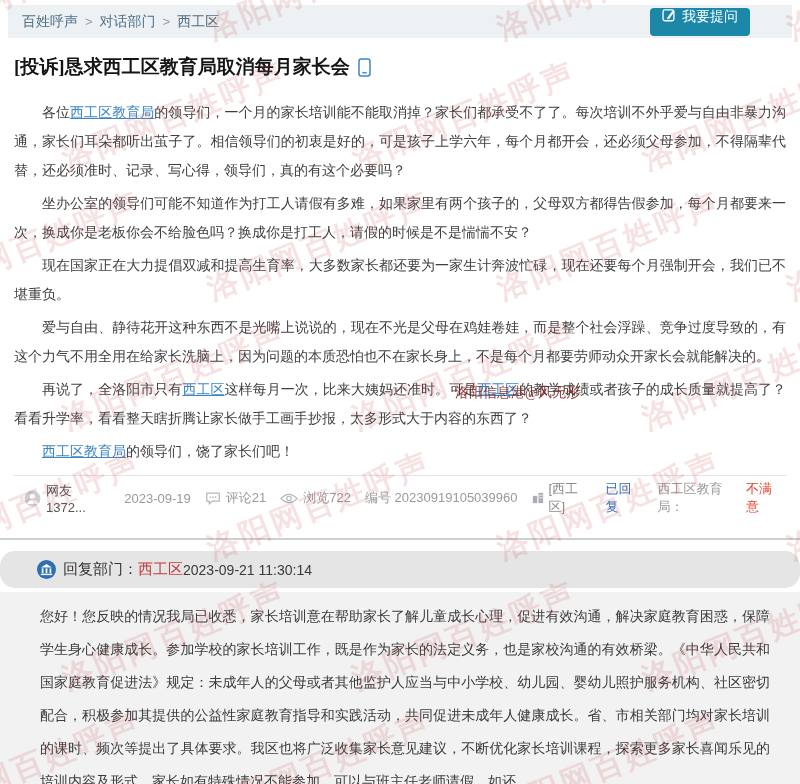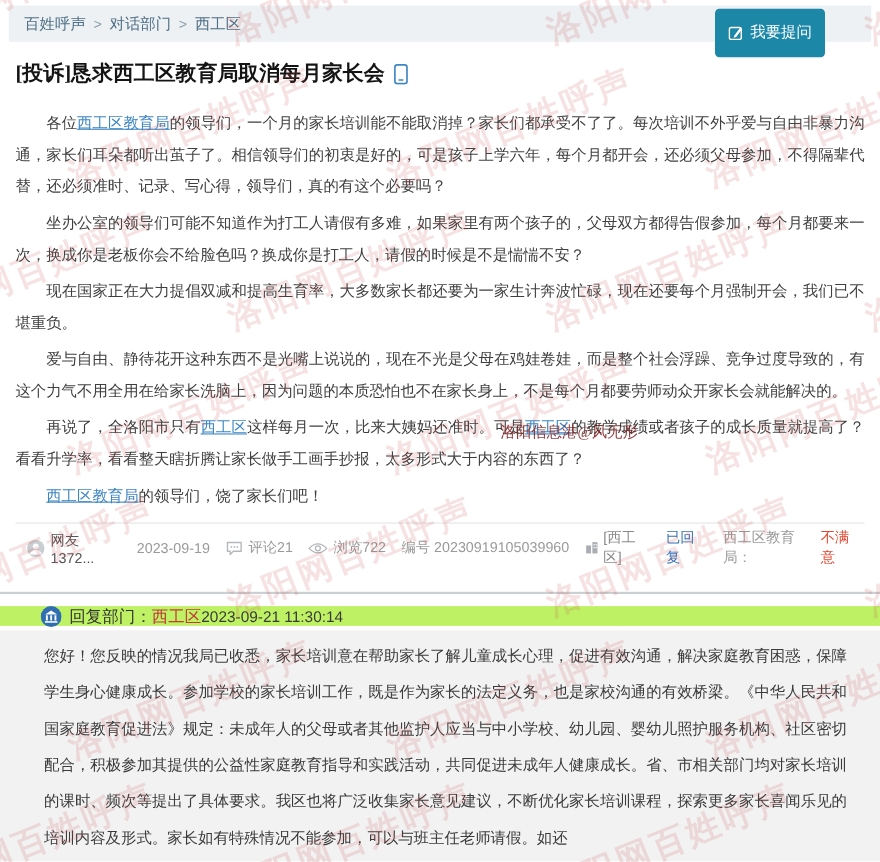--- a/index.html
+++ b/index.html
@@ -10,22 +10,22 @@
   .page{position:relative;width:800px;height:784px;overflow:hidden;}
 
   
   .breadcrumb-bar{
     position:relative;margin:5px 8px 0;height:33px;background:#edf1f4;
     display:flex;align-items:center;padding:0 14px;box-sizing:border-box;
   }
   .crumb{color:#4e6f85;font-size:14px;text-decoration:none;cursor:pointer;}
   .crumb-sep{color:#8aa0ad;font-size:13px;margin:0 7px;}
   .ask-btn{
-    position:absolute;right:42px;top:3px;height:44px;background:#1d87a8;color:#fff;
-    border:none;border-radius:4px;font-size:14px;display:flex;align-items:center;
+    position:absolute;right:42px;top:3px;height:28px;background:#1d87a8;color:#fff;
+    border:none;border-radius:4px;font-size:14px;display:flex;align-items:flex-start;
     gap:6px;padding:0 12px;cursor:pointer;font-family:inherit;
   }
 
   
   .post-title{
     margin:16px 0 18px 14px;font-size:19px;font-weight:bold;color:#141414;
     font-family:"Liberation Serif","DejaVu Serif",serif;
     display:flex;align-items:center;gap:8px;
   }
 
@@ -50,22 +50,22 @@
   .meta-right{margin-left:auto;display:flex;align-items:center;}
   .dept-tag{color:#8a8a8a;margin-right:12px;}
   .status-replied{color:#3573b9;margin-right:14px;cursor:pointer;}
   .rating-label{color:#9a9a9a;}
   .rating-neg{color:#e4452e;}
 
   .divider2{border-top:2px solid #cbd0d3;margin-top:18px;}
 
   
   .reply-header{
-    margin-top:11px;height:18px;background:#bef264;display:flex;align-items:center;
-    padding-left:37px;font-size:15px;color:#333;
+    margin-top:11px;height:37px;background:#e5e5e5;display:flex;align-items:center;
+    padding-left:37px;font-size:15px;color:#333;border-radius:15px;
   }
   .reply-header .icon{display:inline-flex;margin-right:7px;}
   .reply-dept{color:#c23b3b;cursor:pointer;}
   .reply-time{color:#3a3a3a;font-size:14px;}
   .reply-panel{
     margin-top:4px;background:#f2f2f2;height:210px;box-sizing:border-box;
     padding:0 30px 0 40px;overflow:hidden;
   }
   .greeting{
     margin:17px 0 0 14px;font-size:14px;line-height:20px;color:#3f3f3f;

